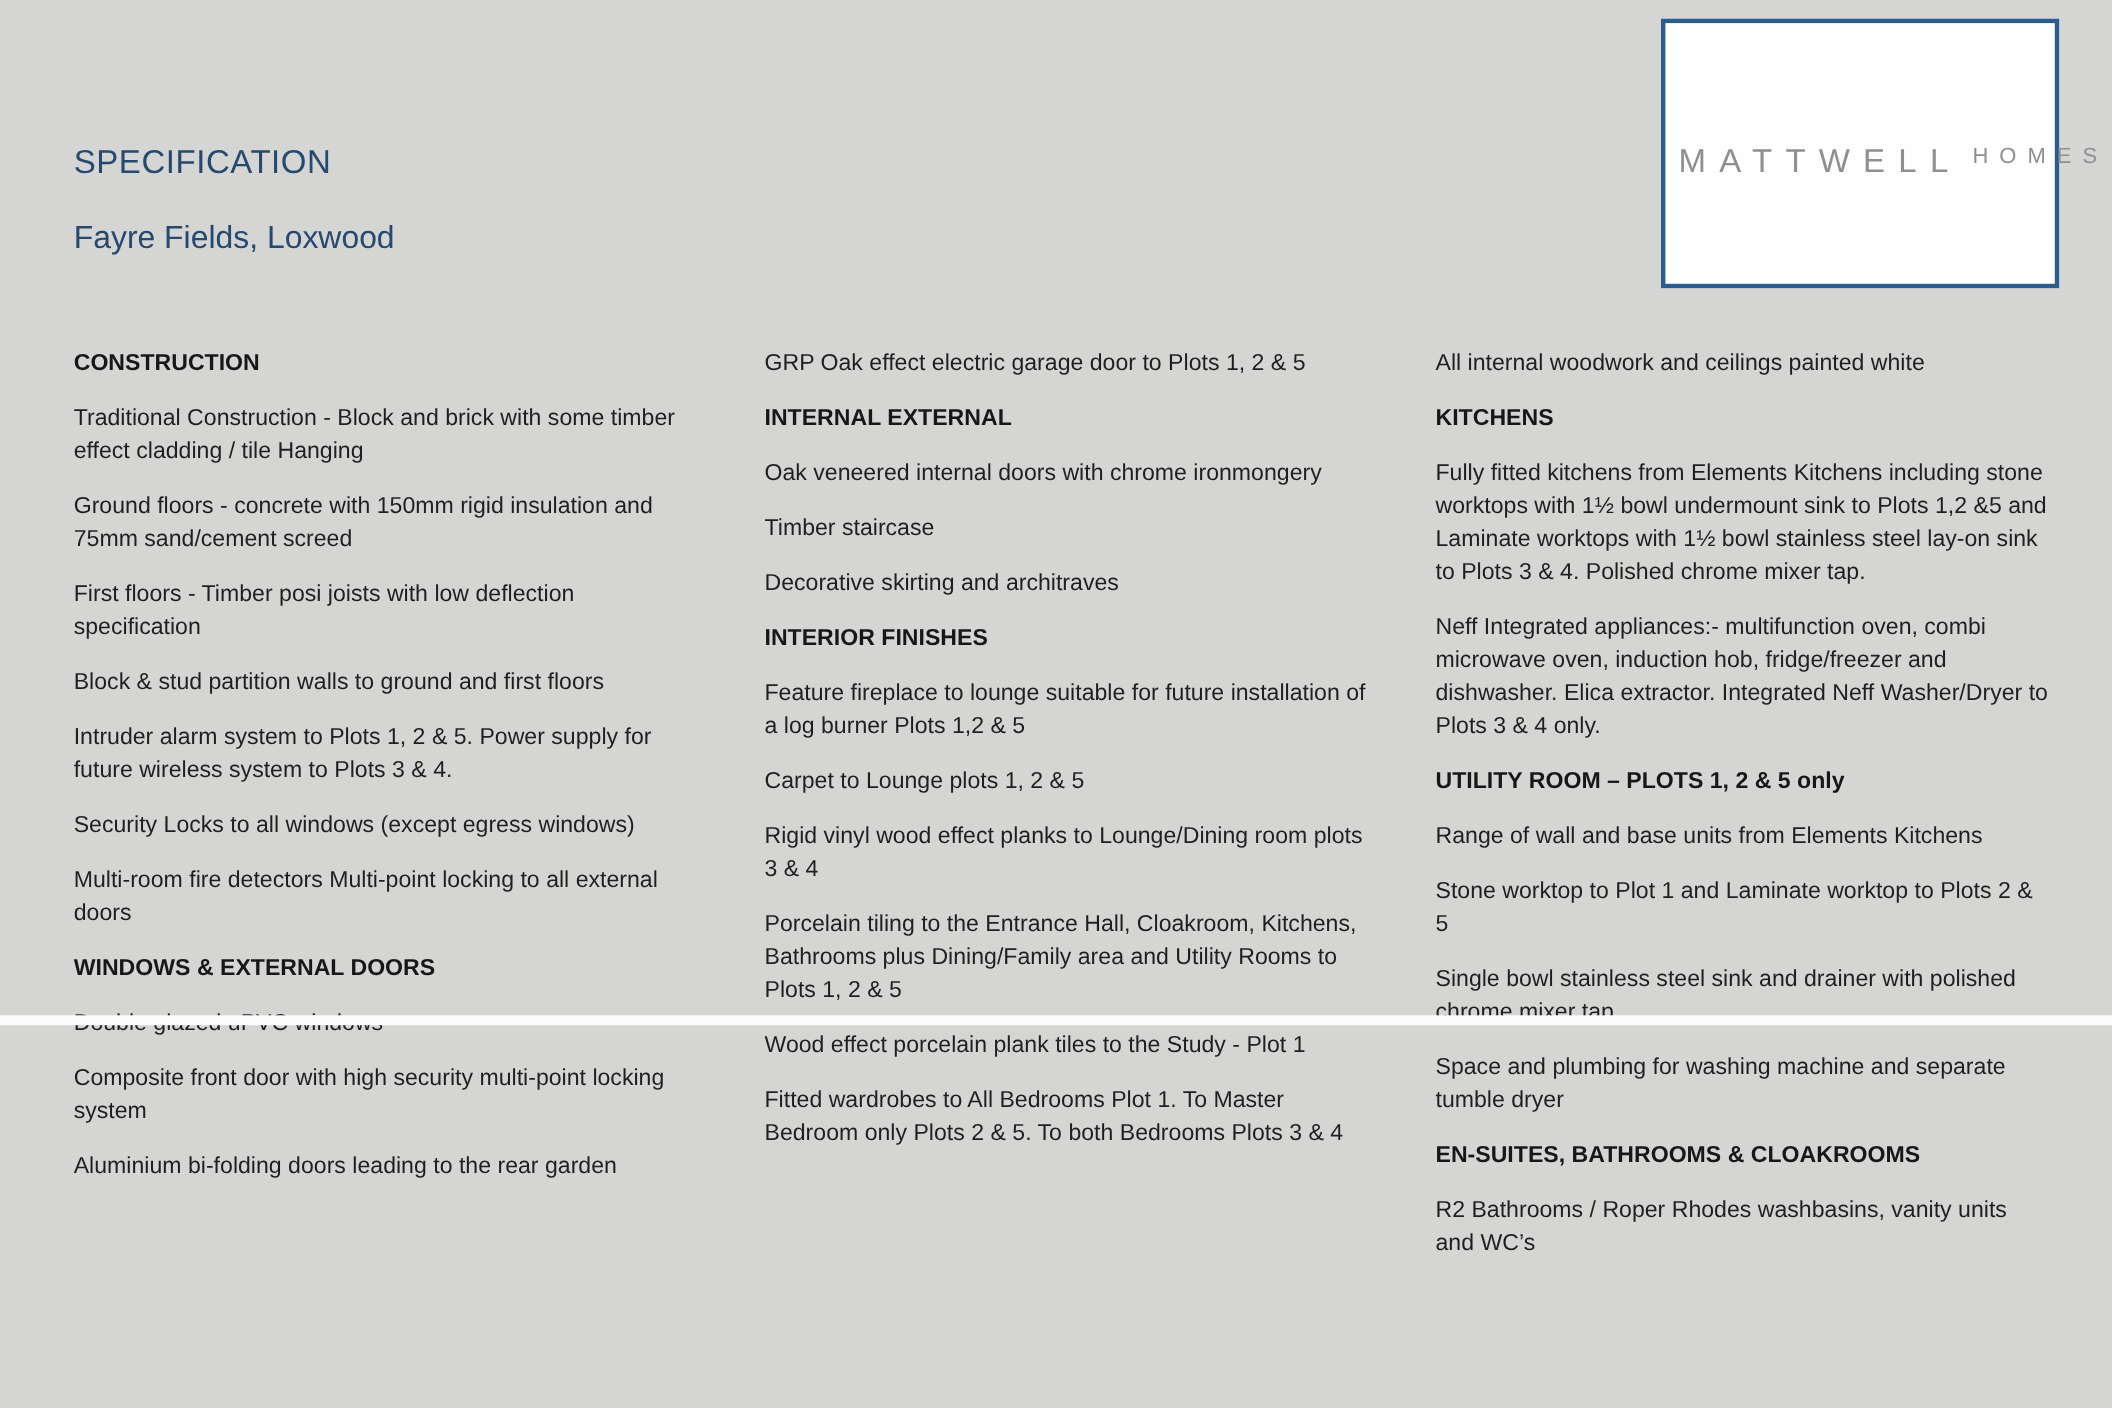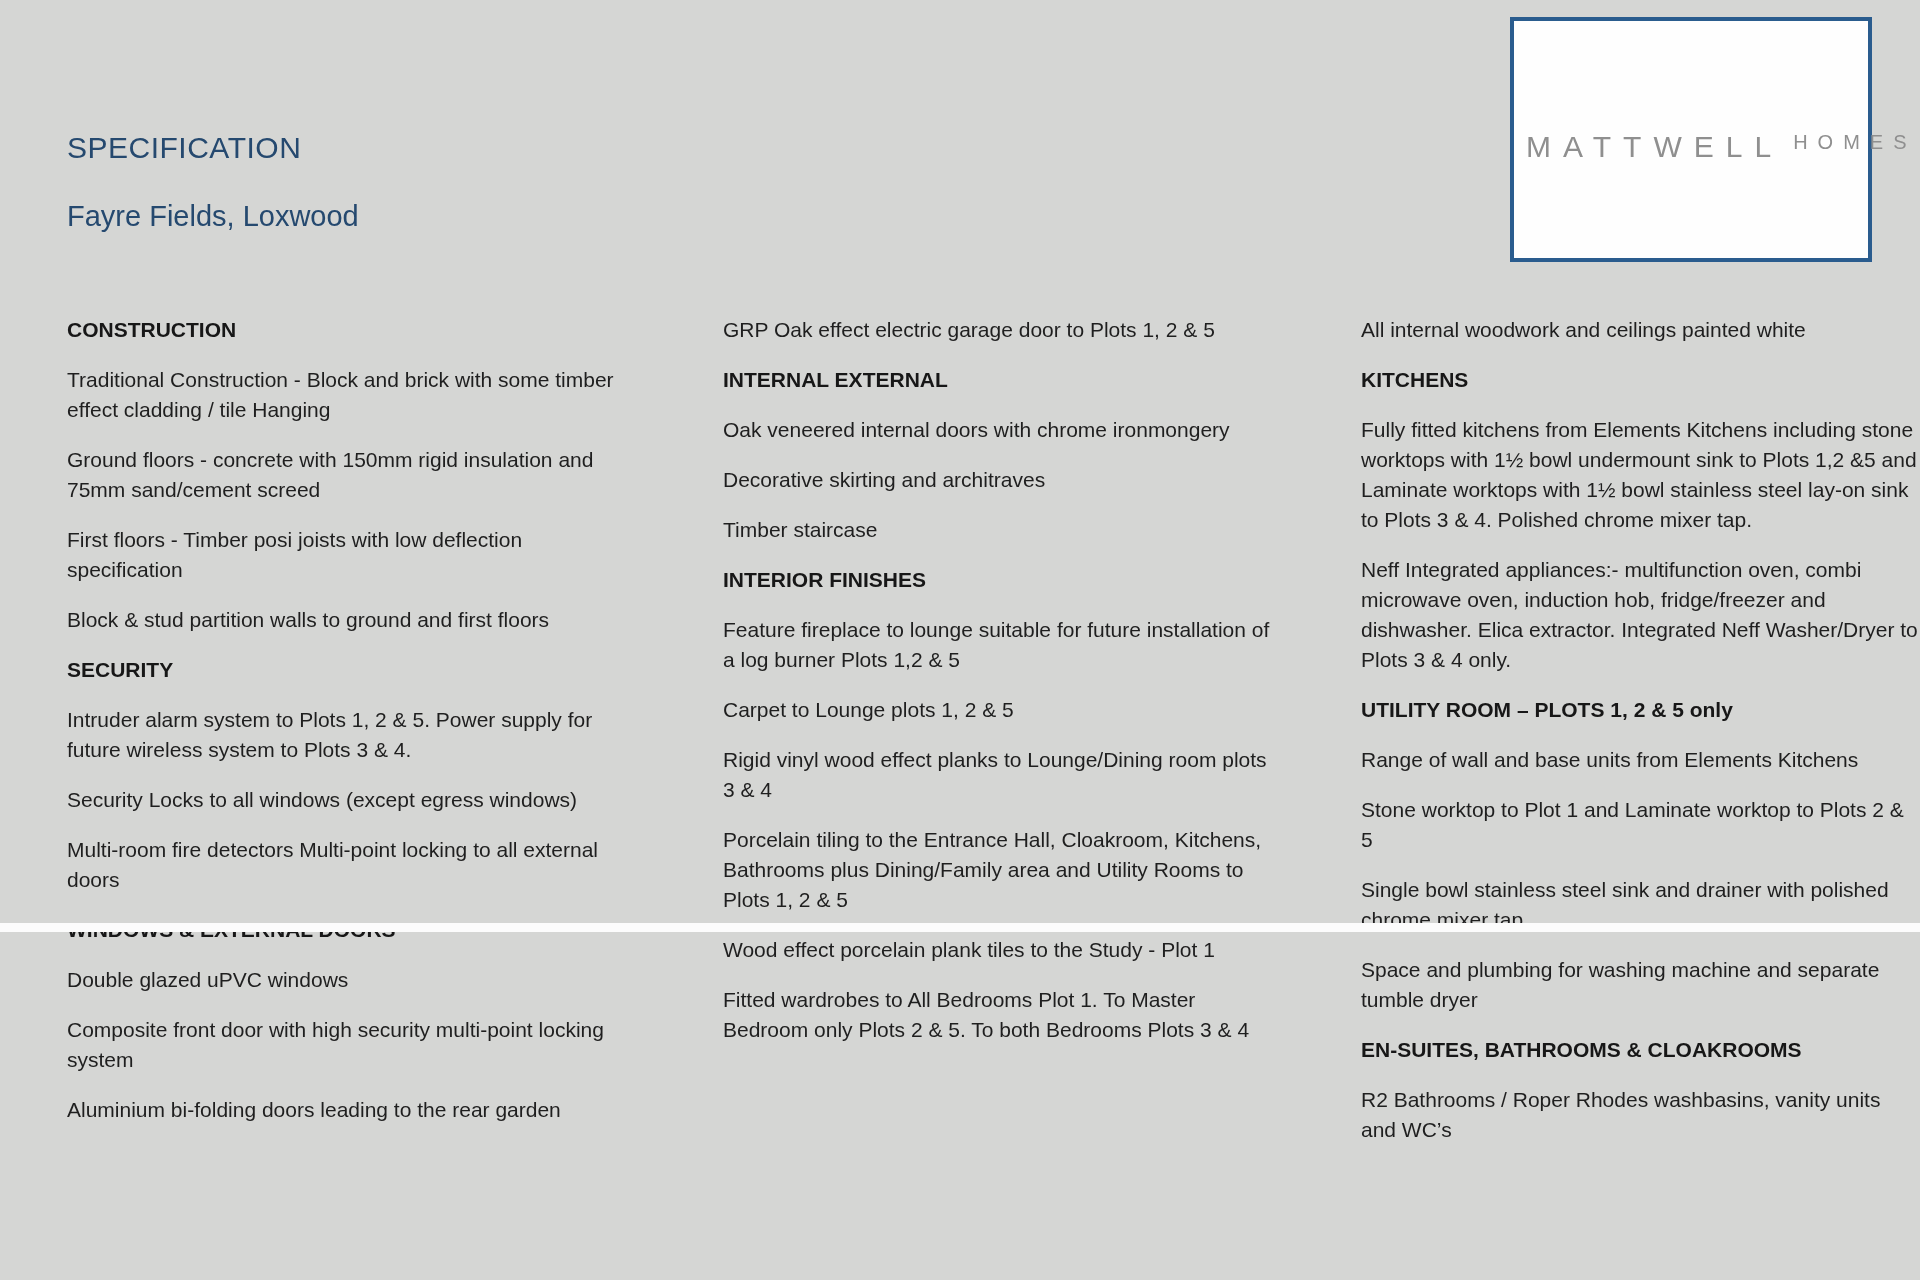--- a/index.html
+++ b/index.html
@@ -79,21 +79,20 @@
     text-indent: 10px;
     color: var(--logo-text, #8f8f8f);
     font-weight: 400;
   }
   
   .columns {
     position: absolute;
     left: 67px;
     top: 315px;
     display: flex;
-    gap: 28px;
   }
   .col {
     width: 560px;
     flex: 0 0 560px;
   }
   .col:nth-child(1) { margin-right: 68px; }
   .col:nth-child(2) { margin-right: 50px; }
   .col p {
     margin: 0 0 20px 0;
     font-size: 21px;
@@ -123,35 +122,34 @@
     <div class="logo-tagline">HOMES</div>
   </div>
 
   <div class="columns">
     <section class="col">
         <p class="heading">CONSTRUCTION</p>
         <p class="para">Traditional Construction - Block and brick with some timber effect cladding / tile Hanging</p>
         <p class="para">Ground floors - concrete with 150mm rigid insulation and 75mm sand/cement screed</p>
         <p class="para">First floors - Timber posi joists with low deflection specification</p>
         <p class="para">Block &amp; stud partition walls to ground and first floors</p>
-        <p class="heading">SECURITY</p>
         <p class="para">Intruder alarm system to Plots 1, 2 &amp; 5. Power supply for future wireless system to Plots 3 &amp; 4.</p>
         <p class="para">Security Locks to all windows (except egress windows)</p>
         <p class="para">Multi-room fire detectors Multi-point locking to all external doors</p>
         <p class="heading">WINDOWS &amp; EXTERNAL DOORS</p>
         <p class="para">Double glazed uPVC windows</p>
         <p class="para">Composite front door with high security multi-point locking system</p>
         <p class="para">Aluminium bi-folding doors leading to the rear garden</p>
       </section>
     <section class="col">
         <p class="para">GRP Oak effect electric garage door to Plots 1, 2 &amp; 5</p>
         <p class="heading">INTERNAL EXTERNAL</p>
         <p class="para">Oak veneered internal doors with chrome ironmongery</p>
+        <p class="para">Timber staircase</p>
         <p class="para">Decorative skirting and architraves</p>
-        <p class="para">Timber staircase</p>
         <p class="heading">INTERIOR FINISHES</p>
         <p class="para">Feature fireplace to lounge suitable for future installation of a log burner Plots 1,2 &amp; 5</p>
         <p class="para">Carpet to Lounge plots 1, 2 &amp; 5</p>
         <p class="para">Rigid vinyl wood effect planks to Lounge/Dining room plots 3 &amp; 4</p>
         <p class="para">Porcelain tiling to the Entrance Hall, Cloakroom, Kitchens, Bathrooms plus Dining/Family area and Utility Rooms to Plots 1, 2 &amp; 5</p>
         <p class="para">Wood effect porcelain plank tiles to the Study - Plot 1</p>
         <p class="para">Fitted wardrobes to All Bedrooms Plot 1. To Master Bedroom only Plots 2 &amp; 5. To both Bedrooms Plots 3 &amp; 4</p>
       </section>
     <section class="col">
         <p class="para">All internal woodwork and ceilings painted white</p>

